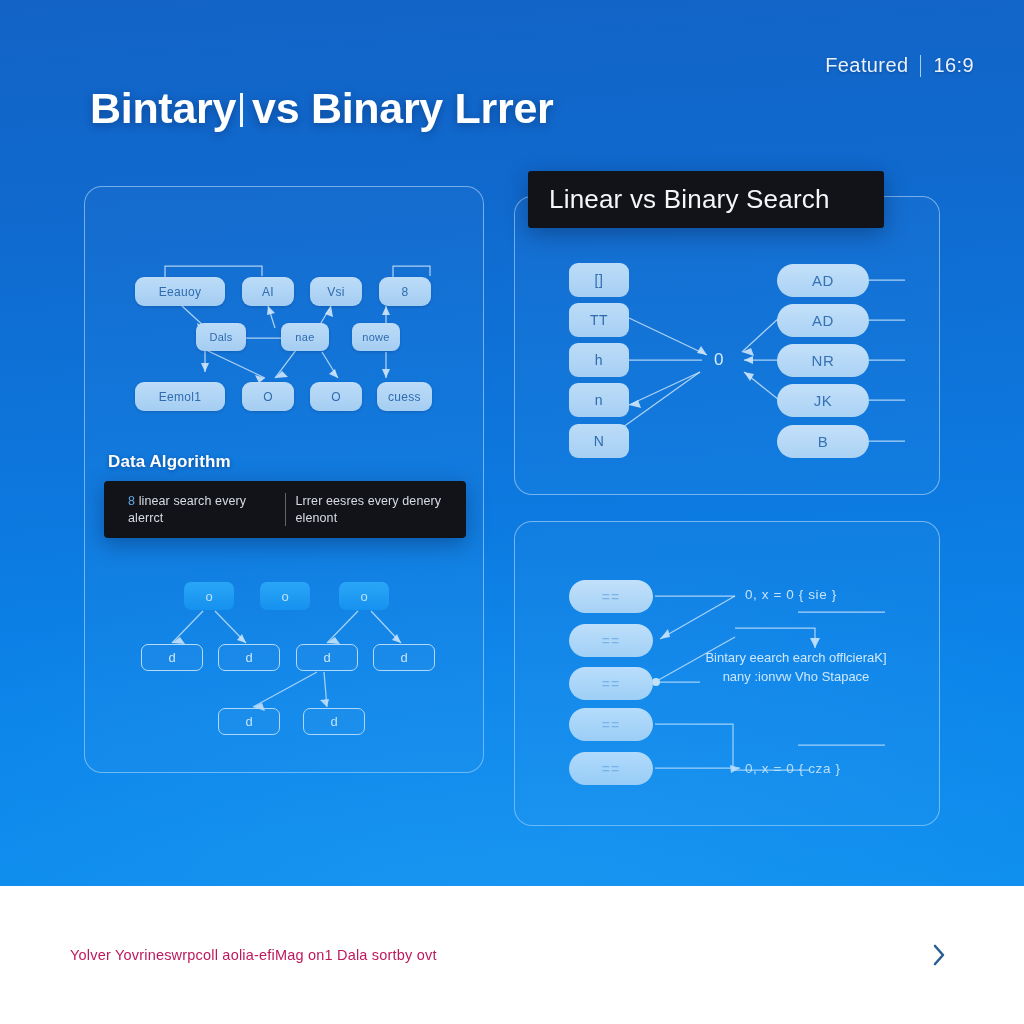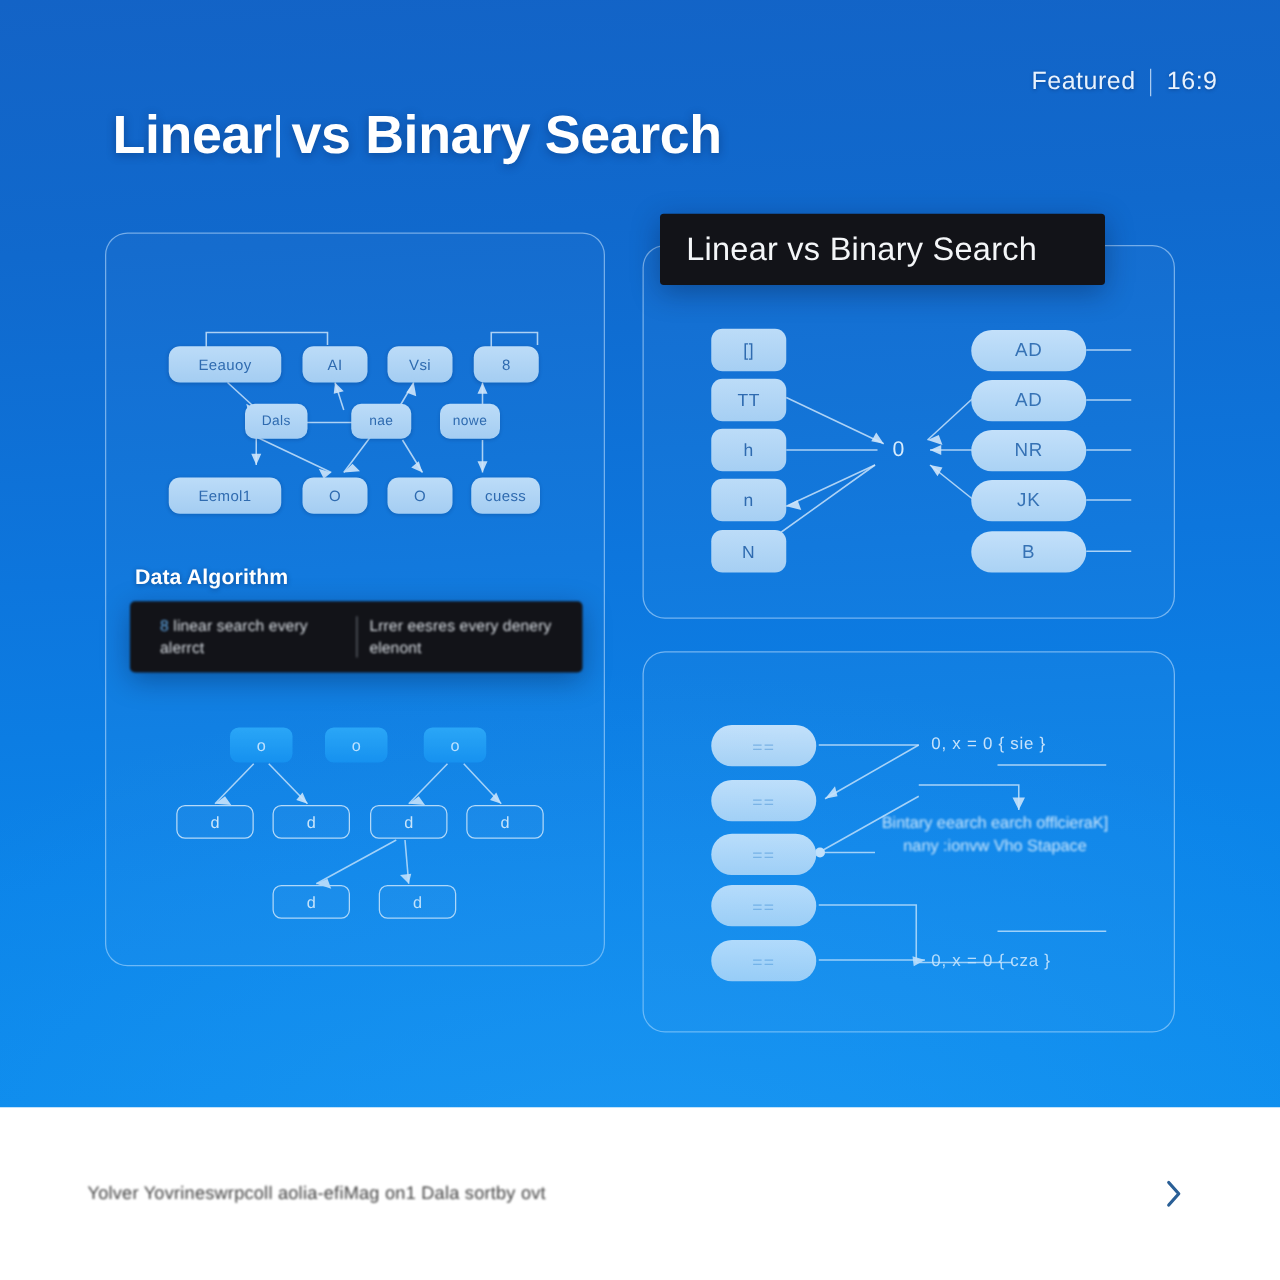--- a/index.html
+++ b/index.html
@@ -243,21 +243,21 @@
     position: absolute;
     left: 0; top: 886px;
     width: 1024px; height: 138px;
     background: #ffffff;
     display: flex;
     align-items: center;
   }
   .caption-text {
     margin-left: 70px;
     max-width: 640px;
-    color: #404040;
+    color: #be185d;
     font-size: 14.5px;
     line-height: 1.85;
     letter-spacing: .2px;
   }
   .caption-next {
     position: absolute;
     right: 72px; top: 50%;
     transform: translateY(-50%);
     width: 26px; height: 30px;
     display: flex; align-items: center; justify-content: center;
@@ -272,21 +272,21 @@
 
   <div class="stage">
 
     <div class="featured">
       <span>Featured</span>
       <span class="divider"></span>
       <span>16:9</span>
     </div>
 
     <div class="page-title">
-      <span>Linear</span><span class="bar"></span><span>vs Binary Search</span>
+      <span>Bintary</span><span class="bar"></span><span>vs Binary Lrrer</span>
     </div>
 
     <div class="card" id="card-left"></div>
 
     <div class="graph soft">
       <svg class="lines">
         <path d="M165 278 L165 266 L262 266 L262 276"></path>
         <path d="M393 278 L393 266 L430 266 L430 276"></path>
         <path d="M182 306 L206 328"></path>
           <polygon points="206,328 197,323 199,331"></polygon>

